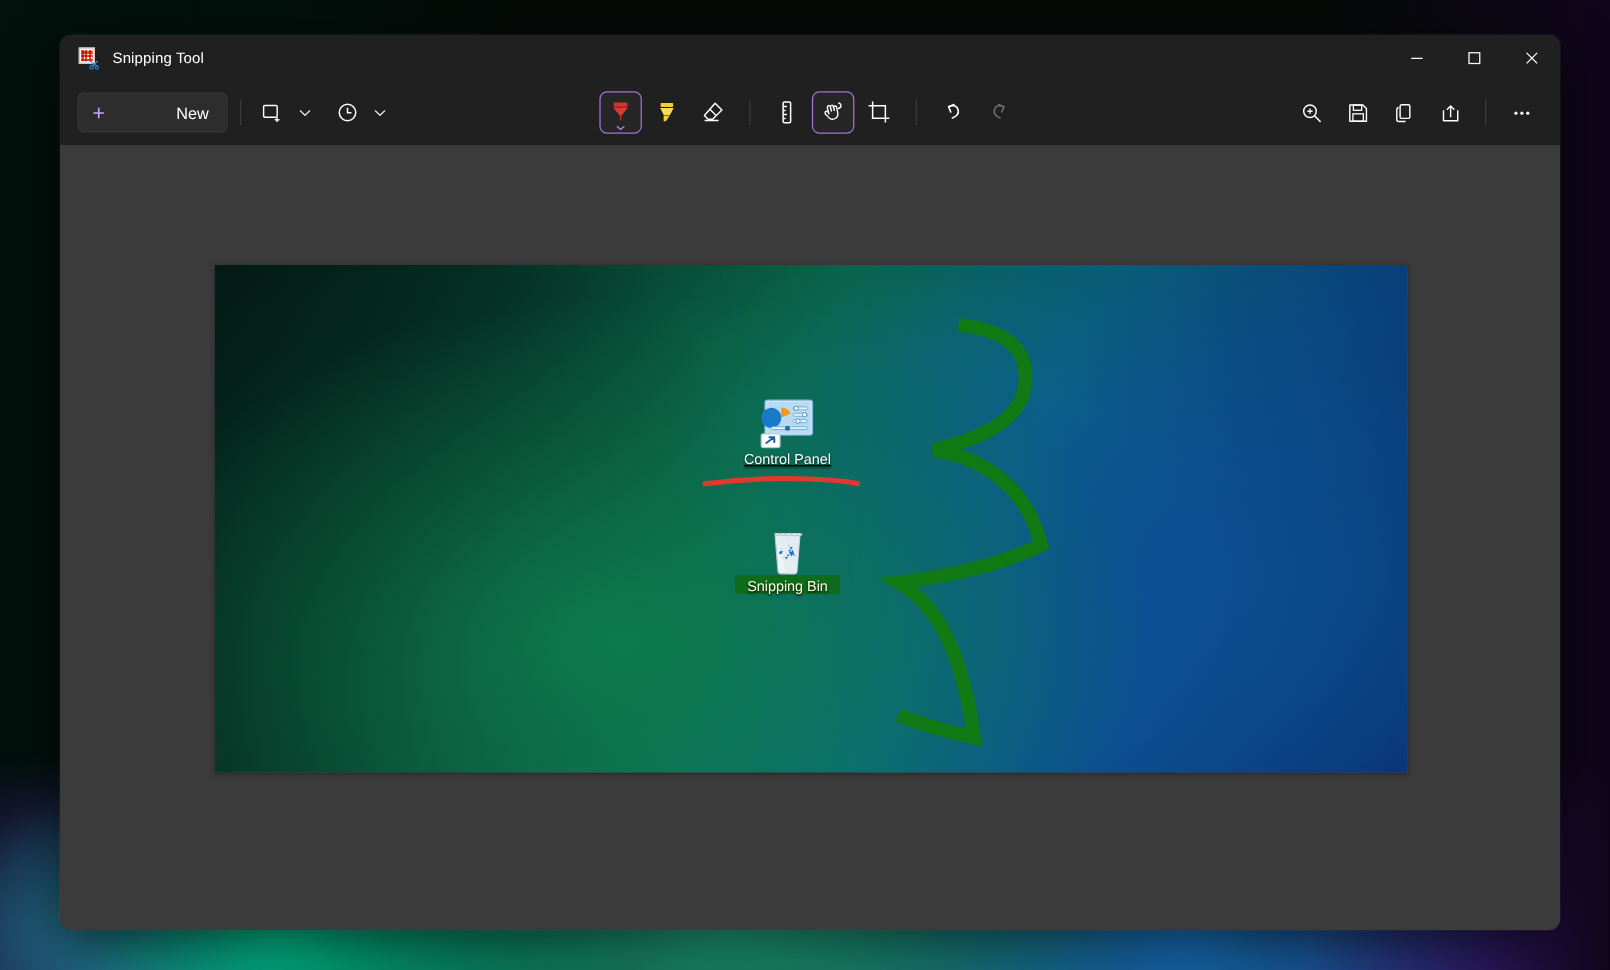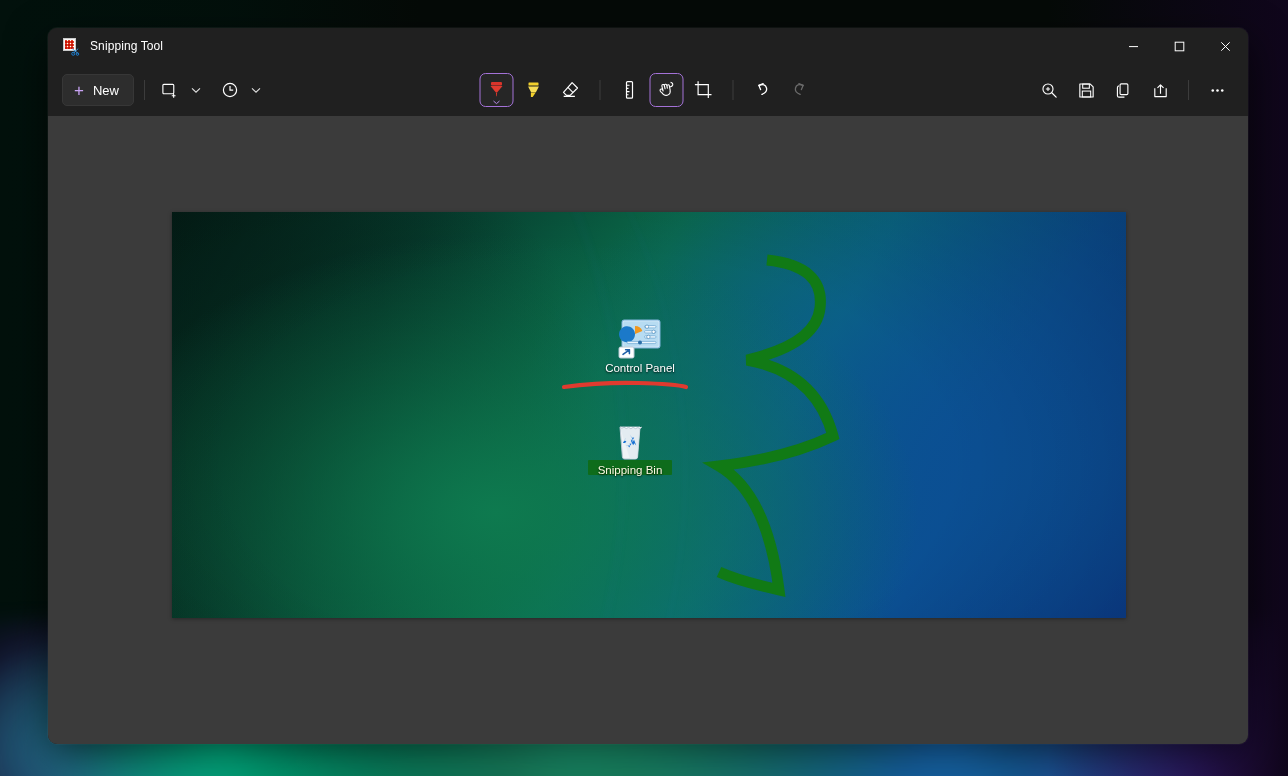--- a/index.html
+++ b/index.html
@@ -140,21 +140,21 @@
     gap: 9px;
     height: 32px;
     padding: 0 14px 0 11px;
     border-radius: 5px;
     background: #2d2d2d;
     border: 1px solid #373737;
     box-sizing: border-box;
     cursor: default;
   }
   .newbtn .plus { color: #c9a3f5; font-size: 17px; line-height: 1; font-weight: 300; }
-  .newbtn .label { font-size: 13px; color: #ffffff; }
+  .newbtn .label { font-size: 13px; color: #ffffff; margin-left: 48px; }
 
   .vsep {
     width: 1px;
     height: 20px;
     background: #3c3c3c;
     margin: 0 10px;
     flex: 0 0 1px;
   }
 
   .split {
@@ -498,21 +498,21 @@
 
   <div class="workarea">
 
     <div id="snip-canvas">
       <div class="snip-wall">
         <div class="arc"></div>
         <div class="arc2"></div>
         <div class="darkvig"></div>
       </div>
 
-      <div class="dicon" style="left:408px; top:105px;">
+      <div class="dicon" style="left:398px; top:105px;text-decoration:underline;">
         <span class="glyph">
           <svg width="46" height="42" viewBox="0 0 46 42">
             <rect x="5" y="3" width="38" height="28" rx="2" fill="#cfe6f7" stroke="#7fb4db" stroke-width="1"></rect>
             <rect x="6.5" y="4.5" width="35" height="25" rx="1.4" fill="#b7dcf2"></rect>
             <path d="M18 17 a8 8 0 1 1 -.1 -1 z" fill="#1b79c9"></path>
             <path d="M18 17 L18 9 a8 8 0 0 1 7.4 5 z" fill="#f0971f"></path>
             <rect x="27.5" y="8.5" width="11.5" height="2.4" rx="1.2" fill="#e8f4fc" stroke="#6ea7d2" stroke-width=".7"></rect>
             <circle cx="30" cy="9.7" r="1.7" fill="#ffffff" stroke="#4e8cbb" stroke-width=".7"></circle>
             <rect x="27.5" y="13.6" width="11.5" height="2.4" rx="1.2" fill="#e8f4fc" stroke="#6ea7d2" stroke-width=".7"></rect>
             <circle cx="36.6" cy="14.8" r="1.7" fill="#ffffff" stroke="#4e8cbb" stroke-width=".7"></circle>

